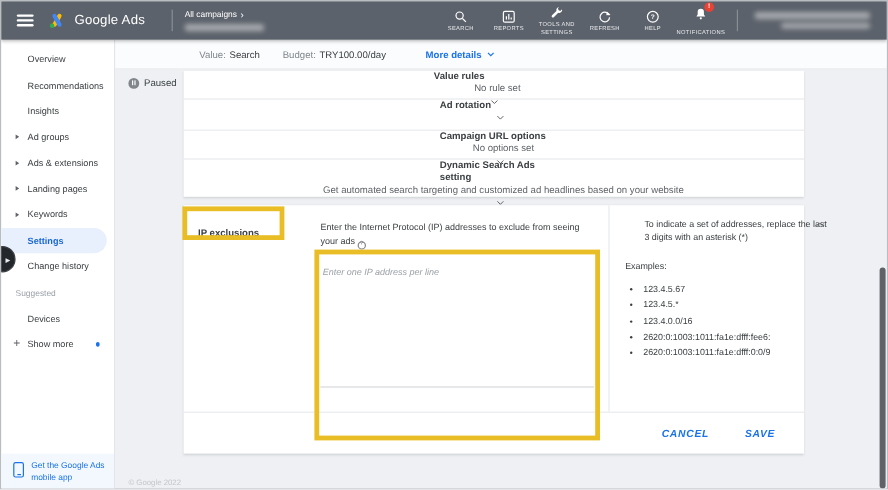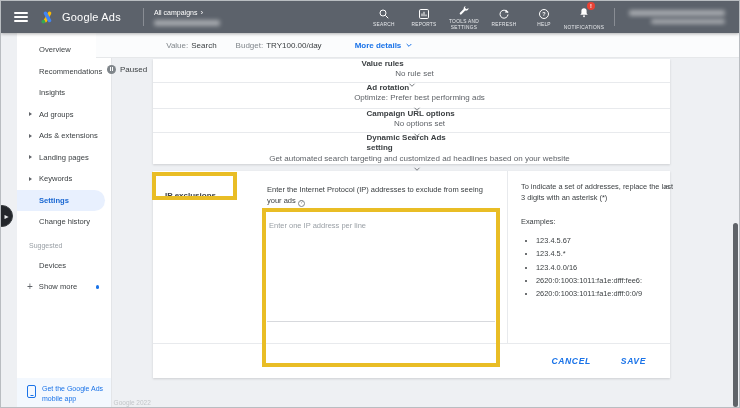--- a/index.html
+++ b/index.html
@@ -32,21 +32,21 @@
   .subheader { position:absolute; left:95px; top:32px; right:0; height:25px; background:#fbfcfd; border-bottom:1px solid #e6e8ea; display:flex; align-items:center; padding-left:11px; gap:19px; z-index:5; }
   .status-item { display:flex; align-items:center; gap:4px;margin-top:48px; }
   .pause-circle { width:9px; height:9px; border-radius:50%; background:#80868b; display:flex; align-items:center; justify-content:center; gap:1px; }
   .pause-circle i { display:block; width:1.3px; height:4px; background:#fbfcfd; }
   .sub-label { font-size:8px; color:#80868b; }
   .sub-value { font-size:8px; color:#3c4043; }
   .pair { display:flex; gap:3px; }
   .more-details { display:flex; align-items:flex-start; gap:4px; color:#1a73e8; font-size:8px; font-weight:bold; cursor:pointer; margin-left:14px; }
 
   
-  .sidebar { position:absolute; left:16px; top:32px; bottom:0; width:95px; background:#fff; border-right:1px solid #e3e5e8; z-index:4; overflow:hidden; }
+  .sidebar { position:absolute; left:0; top:32px; bottom:0; width:95px; background:#fff; border-right:1px solid #e3e5e8; z-index:4; overflow:hidden; }
   .side-list { padding-top:6px; }
   .side-item { height:21.5px; display:flex; align-items:center; padding-left:22px; font-size:7.6px; color:#3c4043; cursor:pointer; position:relative; white-space:nowrap; }
   .side-item .tri { position:absolute; left:12px; width:0; height:0; border-top:2.6px solid transparent; border-bottom:2.6px solid transparent; border-left:3.6px solid #5f6368; }
   .side-item.selected { background:#e8f0fe; color:#1967d2; font-weight:bold; border-radius:0 11px 11px 0; width:88px; }
   .side-section { height:18px; display:flex; align-items:center; padding-left:12px; font-size:7px; color:#9aa0a6; margin-top:4px; }
   .show-more { height:21.5px; display:flex; align-items:center; padding-left:10px; font-size:7.6px; color:#3c4043; cursor:pointer; gap:6px; position:relative; }
   .plus-glyph { font-size:10px; color:#5f6368; line-height:1; }
   .blue-dot { position:absolute; right:12px; width:3.5px; height:3.5px; border-radius:50%; background:#1a73e8; }
   .app-promo { position:absolute; left:0; bottom:-5px; width:94px; height:34px; background:#f3f8fe; display:flex; align-items:flex-start; gap:6px; padding:6px 4px 0 10px; cursor:pointer; }
   .phone-icon { width:9px; height:13px; border:1.2px solid #1a73e8; border-radius:2px; position:relative; flex-shrink:0; margin-top:1px; }
@@ -69,24 +69,24 @@
   .h23{height:23px}.h26{height:26px}.h24{height:24px}.h34{height:32px}
 
   .card2 { left:57px; top:113px; width:517px; height:207px; }
   .card2-body { display:flex; height:172px; }
   .ipx-label-col { width:112px; flex-shrink:0; padding:13px 0 0 12px; }
   .ipx-label { font-size:8px; font-weight:bold; color:#3c4043; }
   .ipx-mid-col { width:242px; flex-shrink:0; padding:13px 0 0 2px; }
   .ipx-desc { width:232px; font-size:7.5px; color:#3c4043; line-height:1.5; }
   .help-circle { display:inline-flex; width:7px; height:7px; border:0.9px solid #80868b; border-radius:50%; align-items:center; justify-content:center; font-size:5px; color:#80868b; vertical-align:-1px; margin-left:2px; cursor:pointer; }
   .help-circle::after { content:"?"; }
-  .ipx-textarea { display:block; margin-top:9px; width:228px; height:106px; border:none; border-bottom:1px solid #d7d9dd; resize:none; outline:none; font-family:"Liberation Sans",sans-serif; font-size:7.5px; color:#3c4043; padding:5px 2px; background:transparent; }
+  .ipx-textarea { display:block; margin-top:9px; width:228px; height:106px; border:none; border-bottom:1px solid #d7d9dd; resize:none; outline:none; font-family:"Liberation Sans",sans-serif; font-size:7.5px; color:#3c4043; padding:5px 2px; background:transparent;font-style:italic; }
   .ipx-textarea::placeholder { color:#9aa0a6; }
   .ipx-tip-col { flex:1; border-left:1px solid #e8eaed; padding:10px 10px 0 13px; position:relative; }
-  .tip-text { width:152px; font-size:7.4px; color:#3c4043; line-height:1.55; }
+  .tip-text { width:152px; font-size:7.4px; color:#3c4043; line-height:1.55;margin-left:16px; }
   .tip-collapse { position:absolute; top:11px; right:11px; width:10px; height:10px; cursor:pointer; }
   .tip-examples-label { margin-top:13px; font-size:7.4px; color:#3c4043; }
   .tip-list { margin:8px 0 0 15px; font-size:7.4px; color:#3c4043; line-height:1.8; }
   .card2-footer { height:34px; border-top:1px solid #e8eaed; display:flex; justify-content:flex-end; align-items:center; gap:30px; padding-right:24px;font-style:italic; }
   .btn-text { font-size:8.6px; font-weight:bold; color:#1a73e8; letter-spacing:.6px; cursor:pointer; }
 
   .copyright { position:absolute; left:106px; top:398px; font-size:6.5px; color:#c3c6c9; z-index:3; }
 
   
   .hl { position:absolute; border:4px solid #e9bd25; z-index:30; pointer-events:none; }
@@ -256,21 +256,20 @@
     <div class="card card1">
       <div class="setting-row h23">
         <div class="sr-label">Value rules</div>
         <div class="sr-value">No rule set</div>
         <svg class="chev" viewBox="0 0 24 24">
             <polyline points="6,9 12,15 18,9" fill="none" stroke="#5f6368" stroke-width="2"></polyline>
           </svg>
       </div>
       <div class="setting-row h26">
         <div class="sr-label">Ad rotation</div>
-        <div class="sr-value">Optimize: Prefer best performing ads</div>
         <svg class="chev" viewBox="0 0 24 24">
             <polyline points="6,9 12,15 18,9" fill="none" stroke="#5f6368" stroke-width="2"></polyline>
           </svg>
       </div>
       <div class="setting-row h24">
         <div class="sr-label">Campaign URL options</div>
         <div class="sr-value">No options set</div>
         <svg class="chev" viewBox="0 0 24 24">
             <polyline points="6,9 12,15 18,9" fill="none" stroke="#5f6368" stroke-width="2"></polyline>
           </svg>

